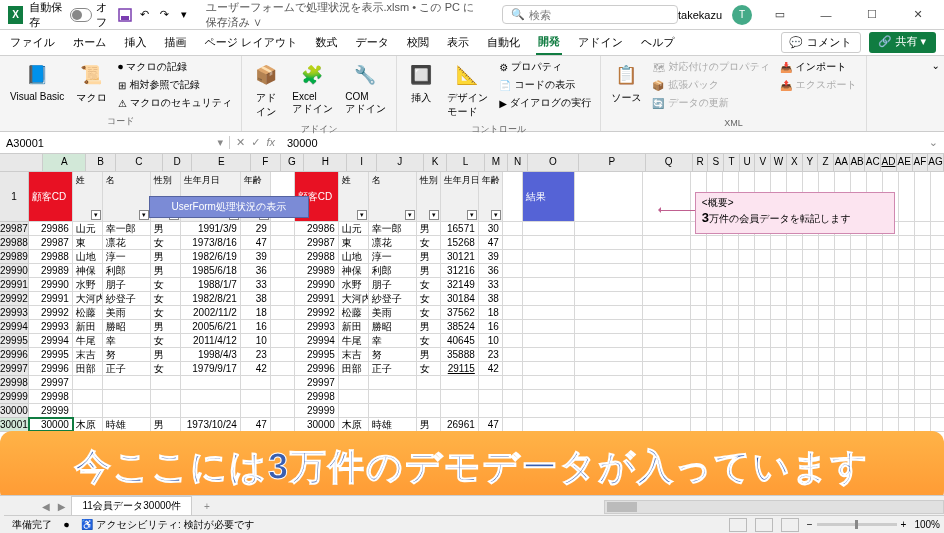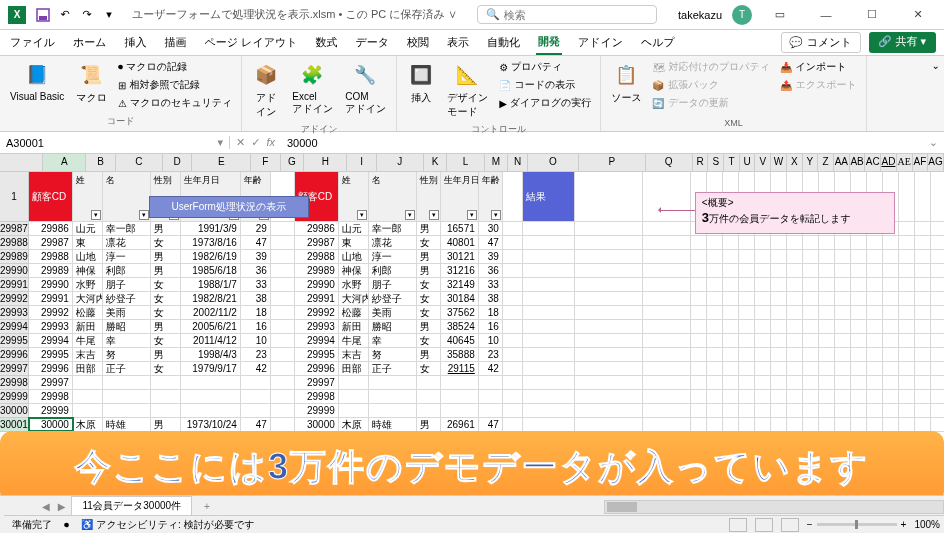--- a/index.html
+++ b/index.html
@@ -89,20 +89,25 @@
 .zoom-slider .track::after { content: ''; position: absolute; left: 38px; top: -3px; width: 3px; height: 9px; background: #888; }
 .view-btn { width: 18px; height: 14px; border: 1px solid #bbb; }
 
 svg { display: block; }
 </style>
 </head>
 <body>
 
 <div class="titlebar">
   <div class="excel-icon">X</div>
+  <div class="autosave">
+    <span>自動保存</span>
+    <div class="toggle"></div>
+    <span>オフ</span>
+  </div>
   <div class="qat-icon">
       <svg width="14" height="14">
         <rect x="1" y="1" width="12" height="12" fill="none" stroke="#7b3fb0" stroke-width="1.5"></rect>
         <rect x="3" y="8" width="8" height="4" fill="#7b3fb0"></rect>
       </svg>
     </div>
   <div class="qat-icon">↶</div>
   <div class="qat-icon">↷</div>
   <div class="qat-icon">▾</div>
   <div class="filename">ユーザーフォームで処理状況を表示.xlsm • この PC に保存済み ∨</div>
@@ -259,21 +264,21 @@
       <div class="ch" style="width: 16px;">U</div>
       <div class="ch" style="width: 16px;">V</div>
       <div class="ch" style="width: 16px;">W</div>
       <div class="ch" style="width: 16px;">X</div>
       <div class="ch" style="width: 16px;">Y</div>
       <div class="ch" style="width: 16px;">Z</div>
       <div class="ch" style="width: 16px;">AA</div>
       <div class="ch" style="width: 16px;">AB</div>
       <div class="ch" style="width: 16px;">AC</div>
       <div class="ch" style="width: 16px; text-decoration: underline;">AD</div>
-      <div class="ch" style="width: 16px; font-family: Liberation Serif, serif;">AE</div>
+      <div class="ch" style="width: 16px;">AE</div>
       <div class="ch" style="width: 16px;">AF</div>
       <div class="ch" style="width: 16px;">AG</div>
     </div>
   <div class="grid-body">
     <div class="row-headers" id="row-headers">
       <div class="hdr-row">1</div>
     <div>29987</div>
         <div>29988</div>
         <div>29989</div>
         <div>29990</div>
@@ -373,21 +378,21 @@
           <div class="cell" style="width: 30px;">東</div>
           <div class="cell" style="width: 48px;">凛花</div>
           <div class="cell" style="width: 30px;">女</div>
           <div class="cell r" style="width: 60px;">1973/8/16</div>
           <div class="cell r" style="width: 30px;">47</div>
           <div class="cell" style="width: 24px;"></div>
           <div class="cell r" style="width: 44px;">29987</div>
           <div class="cell" style="width: 30px;">東</div>
           <div class="cell" style="width: 48px;">凛花</div>
           <div class="cell" style="width: 24px;">女</div>
-          <div class="cell r" style="width: 38px;">40801</div>
+          <div class="cell r" style="width: 38px;">15268</div>
           <div class="cell r" style="width: 24px;">47</div>
           <div class="cell" style="width: 20px;"></div>
           <div class="cell" style="width: 52px;"></div>
           <div class="cell" style="width: 68px;"></div>
           <div class="cell" style="width: 48px;"></div>
           <div class="cell" style="width: 16px;"></div>
           <div class="cell" style="width: 16px;"></div>
           <div class="cell" style="width: 16px;"></div>
           <div class="cell" style="width: 16px;"></div>
           <div class="cell" style="width: 16px;"></div>

